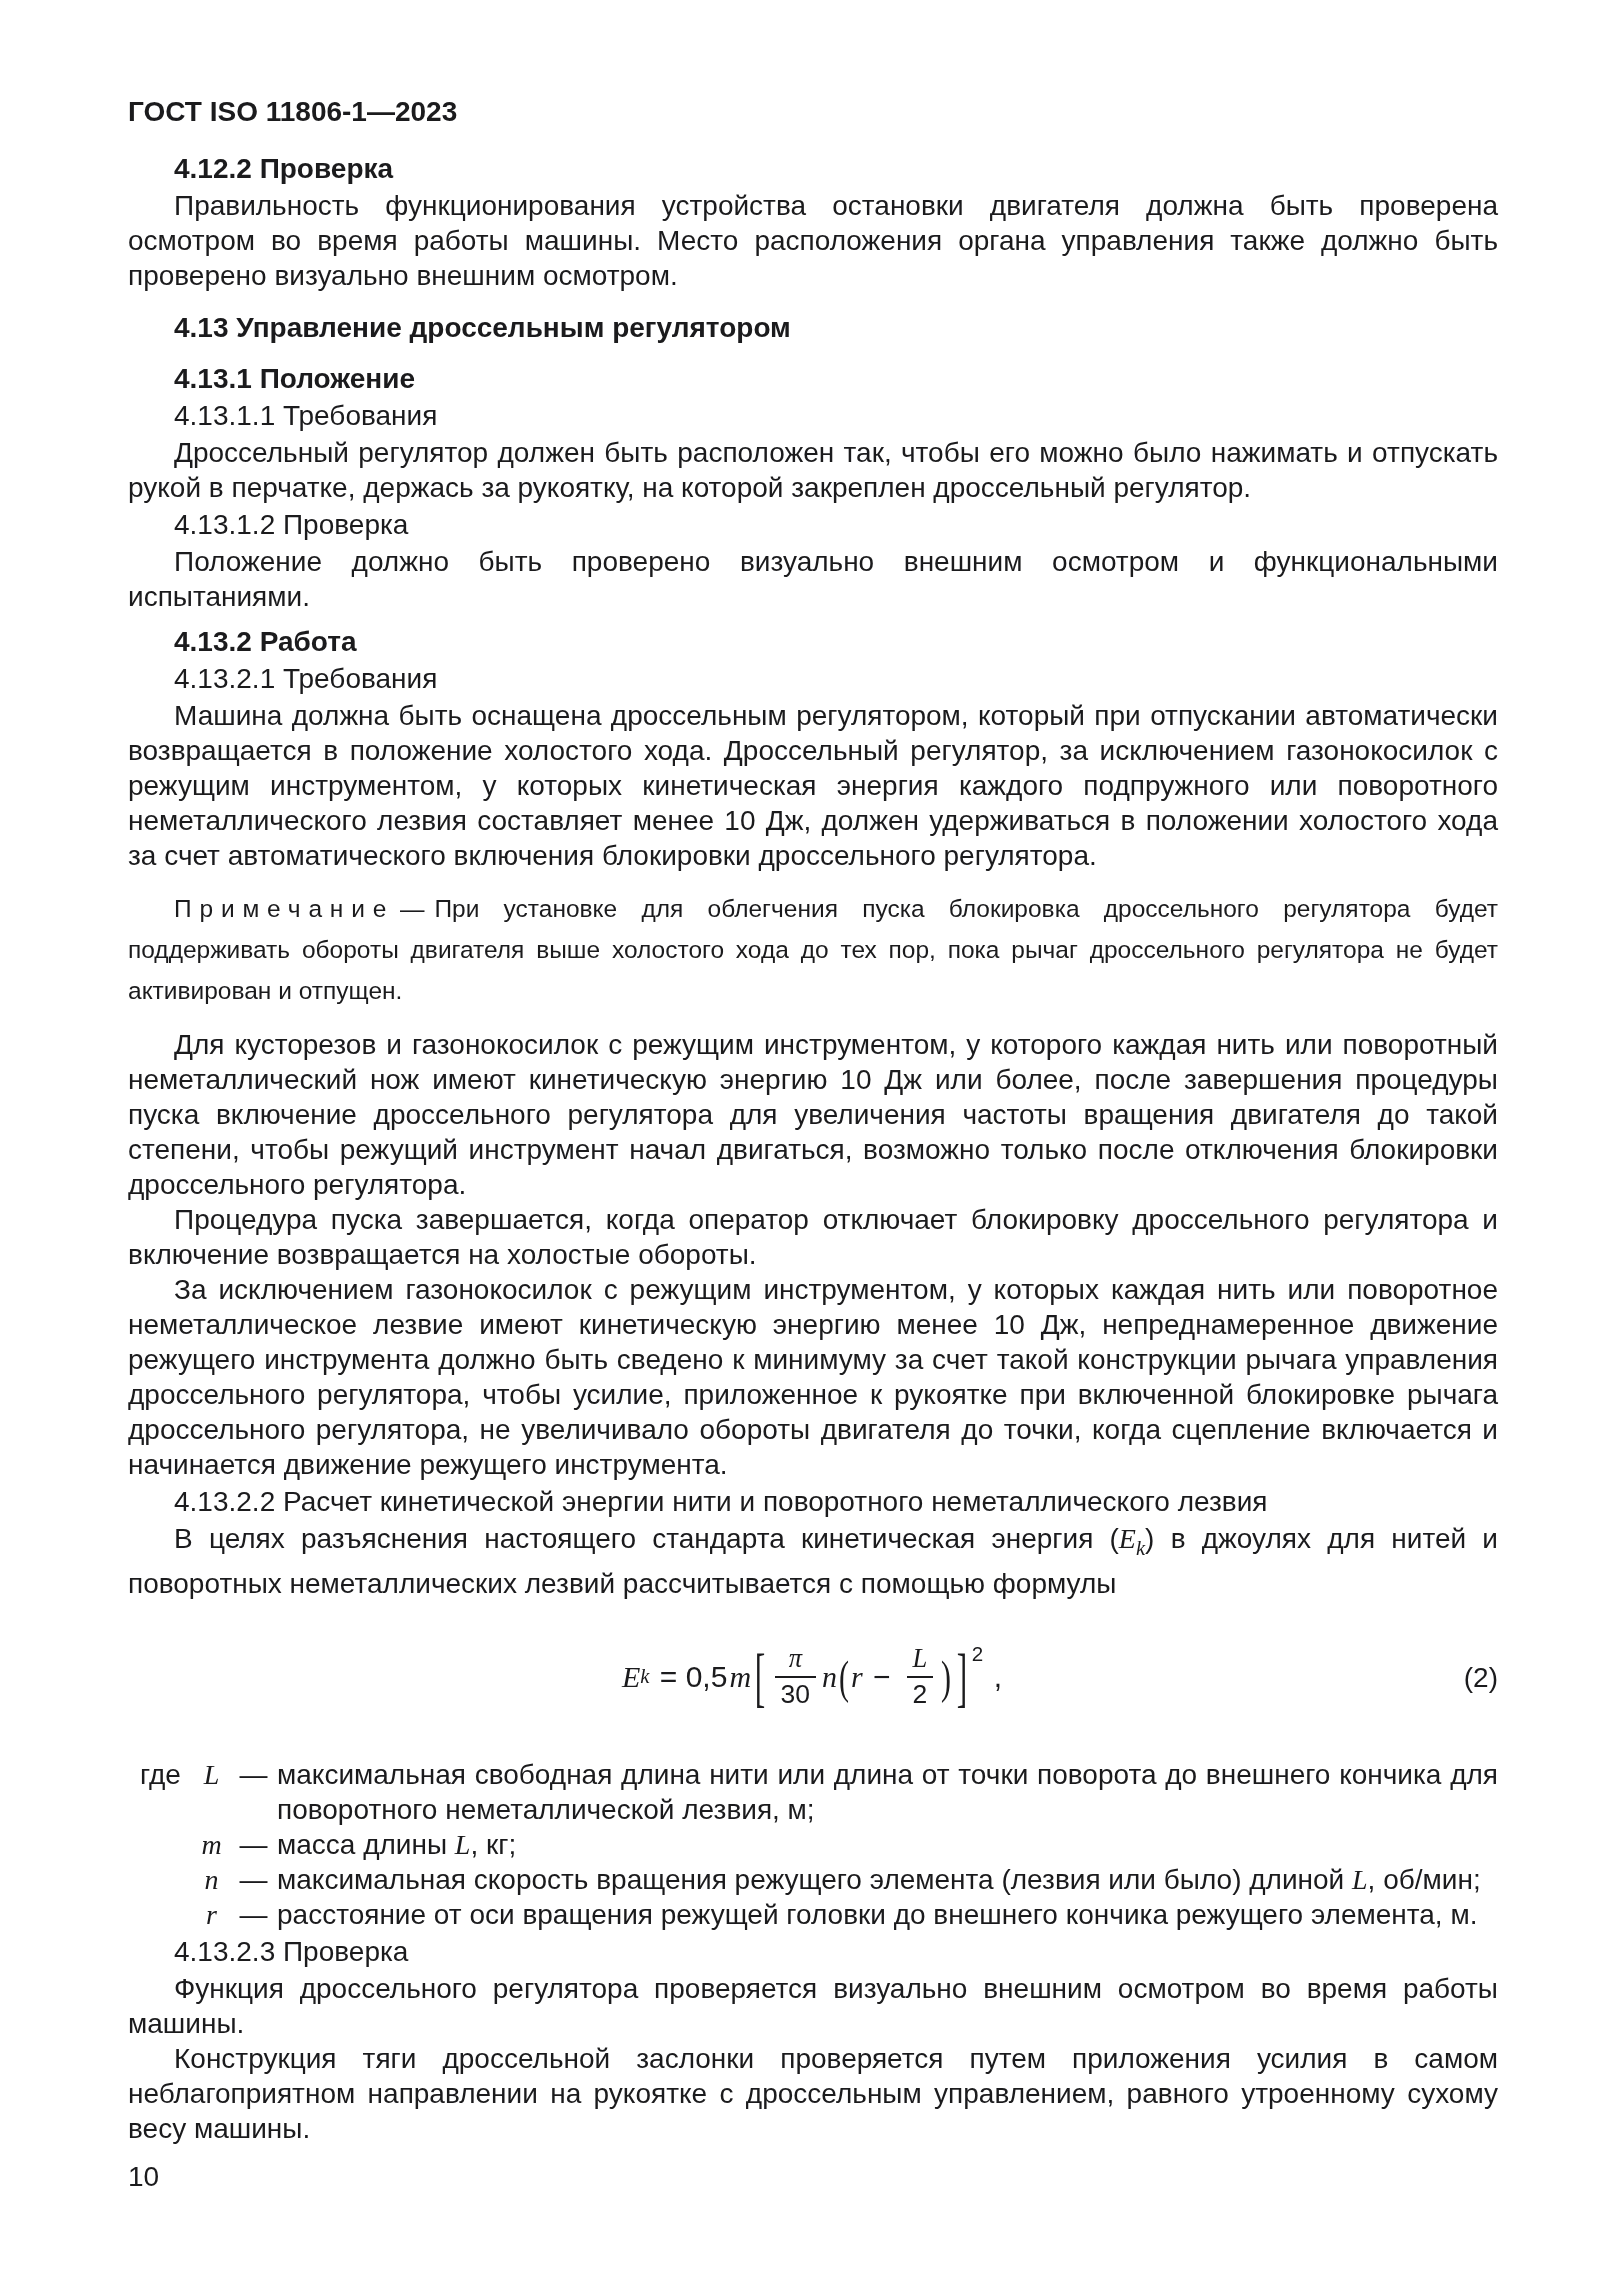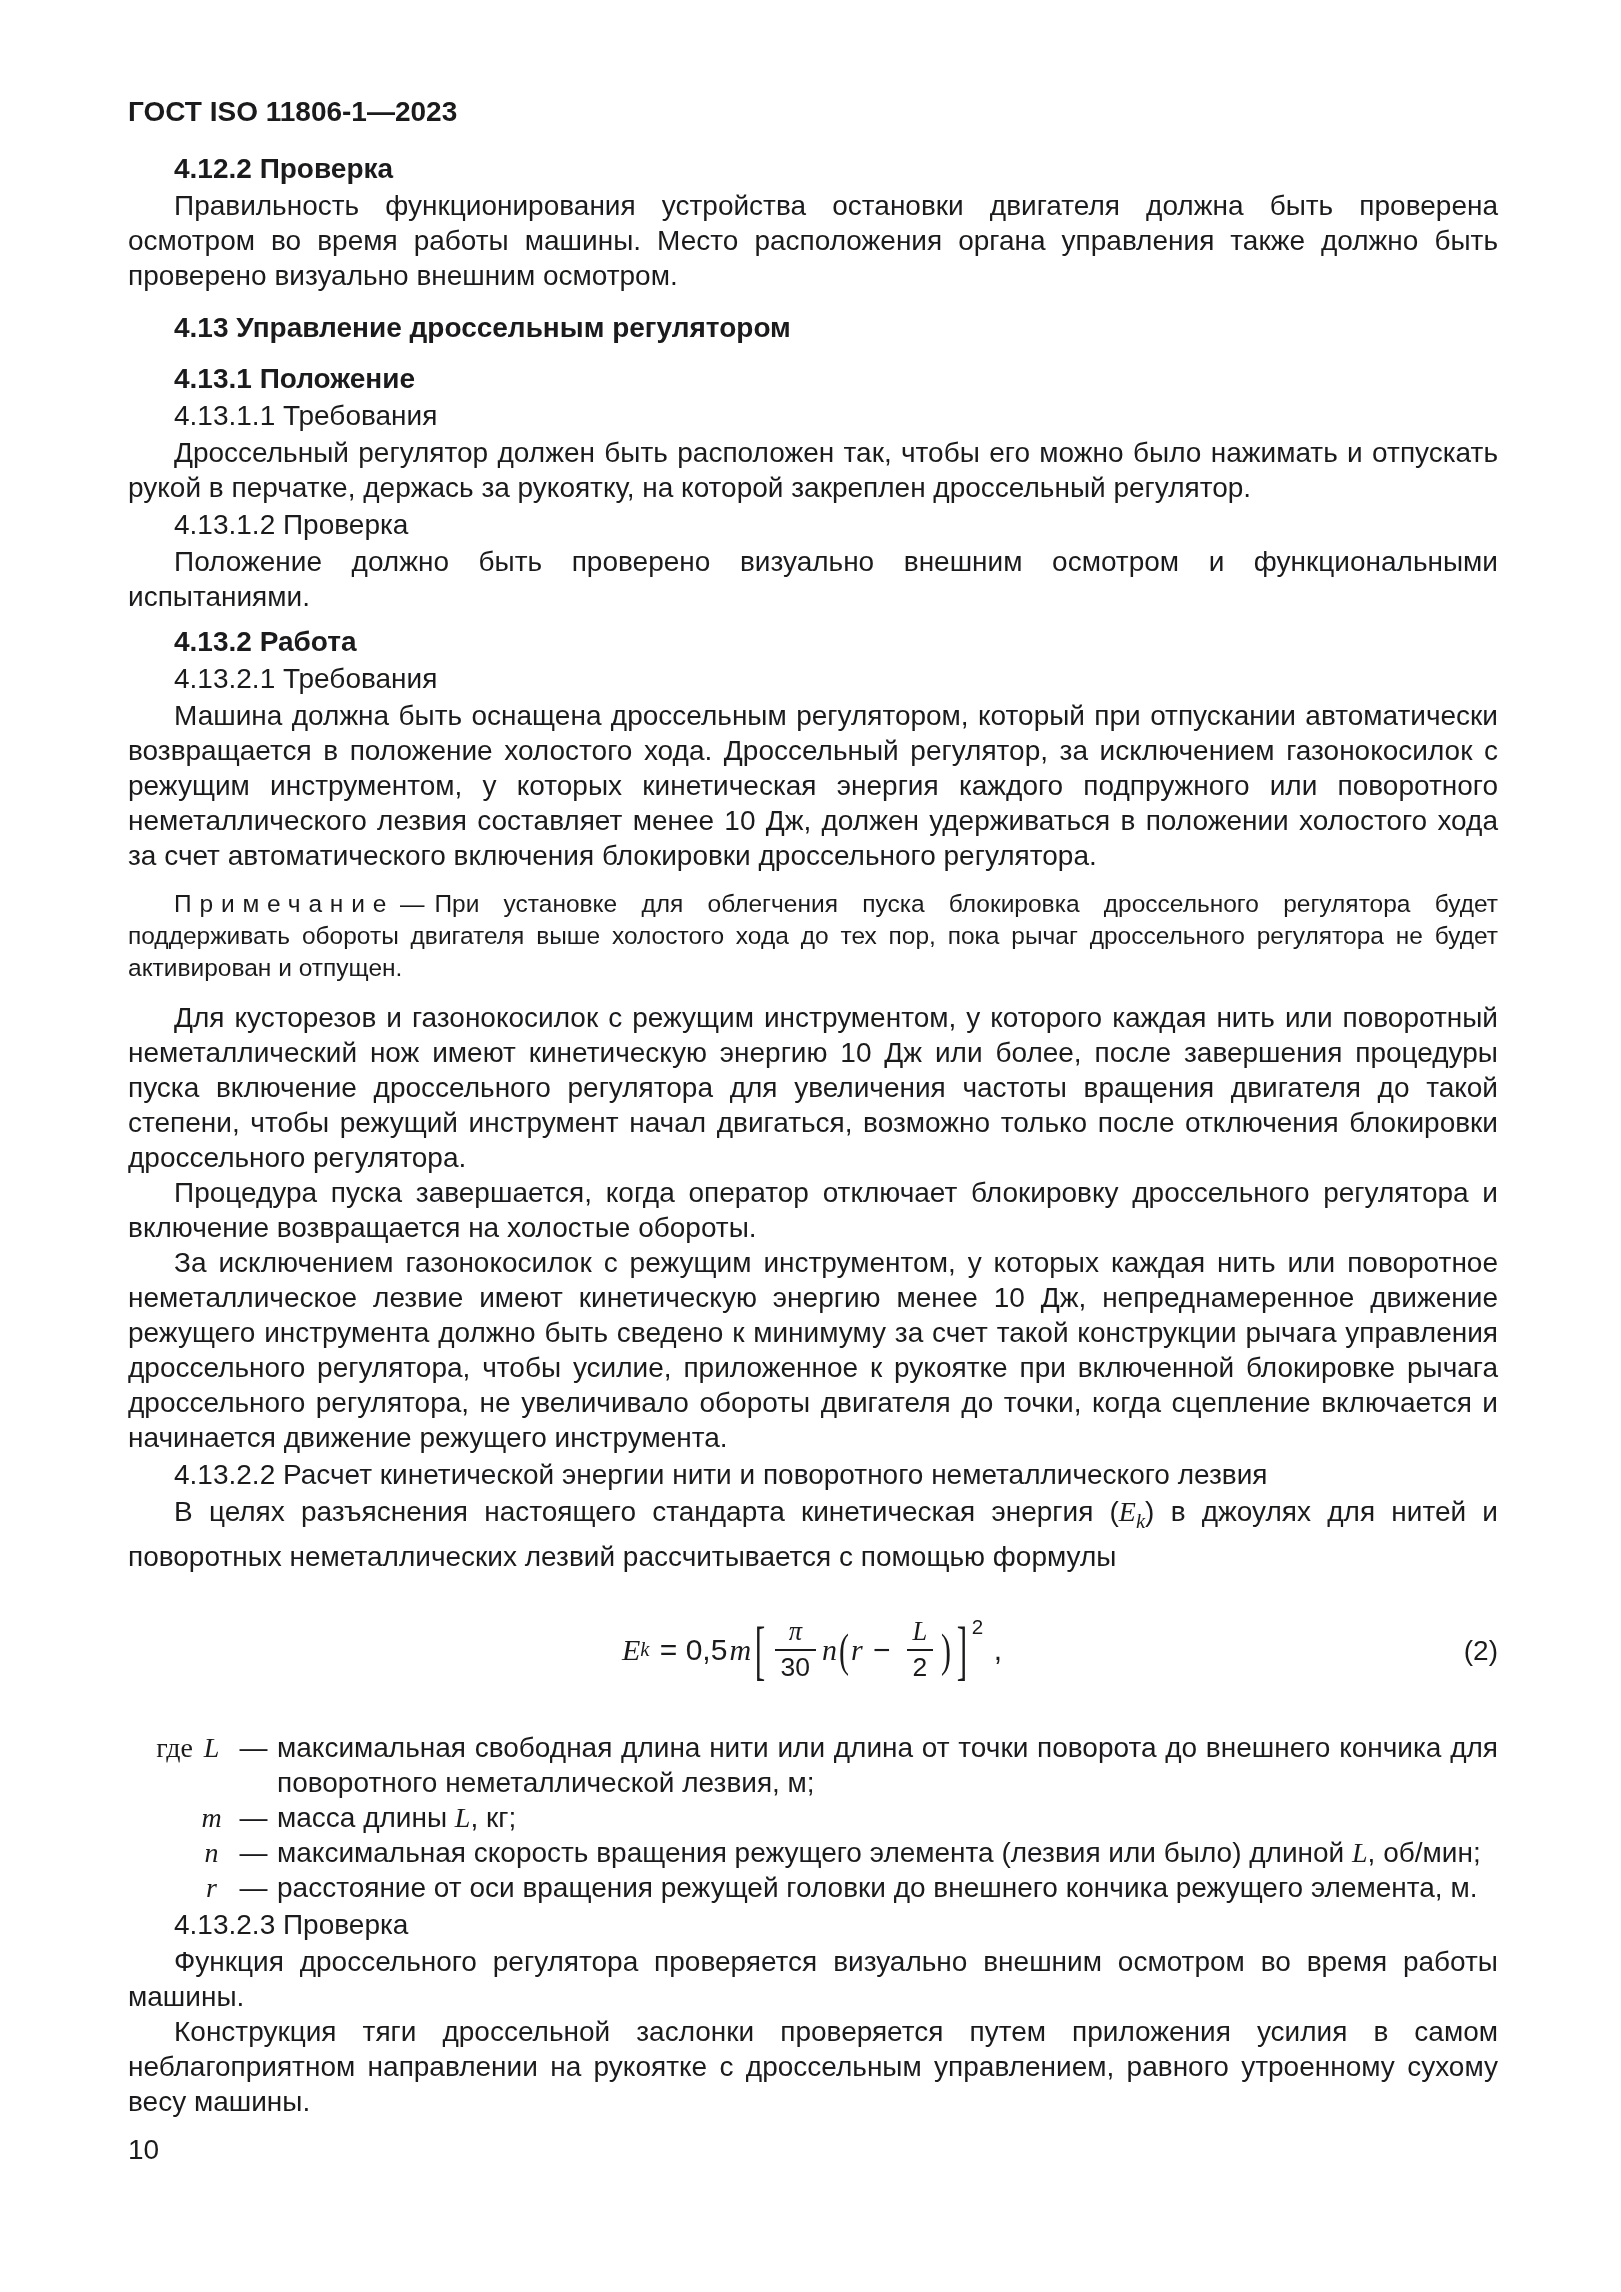--- a/index.html
+++ b/index.html
@@ -33,21 +33,21 @@
   .hline { text-align: left; }
 
   .h-bold { font-weight: bold; }
 
   .section-heading { margin: 17.6px 0 15.7px 0; }
   .num-heading     { margin: 9.8px 0 2px 0; }
   .plain-heading   { margin: 2px 0 2px 0; }
 
   .note {
     font-size: 24.5px;
-    line-height: 32px;
+    line-height: 41px;
     margin: 15.7px 0 15.7px 0;
   }
   .note-label { letter-spacing: 0.32em; }
   .note-dash  { margin: 0 9.8px 0 5.9px; }
 
   .mvar {
     font-family: "Liberation Serif", serif;
     font-style: italic;
   }
   sub.varsub {
@@ -113,21 +113,21 @@
     top: 50%;
     transform: translateY(-50%);
   }
 
   .where { margin-top: 2px; }
   .where-row {
     display: grid;
     grid-template-columns: 65px 37px 47px 1fr;
     text-align: justify;
   }
-  .w-pre  { text-align: right; font-family: Liberation Serif, serif; }
+  .w-pre  { text-align: center; }
   .w-sym  {
     text-align: center;
     font-family: "Liberation Serif", serif;
     font-style: italic;
   }
   .w-dash { text-align: center; }
 
   .page-number { margin-top: 13.7px; text-indent: 0; text-align: left; }
 </style>
 </head>

